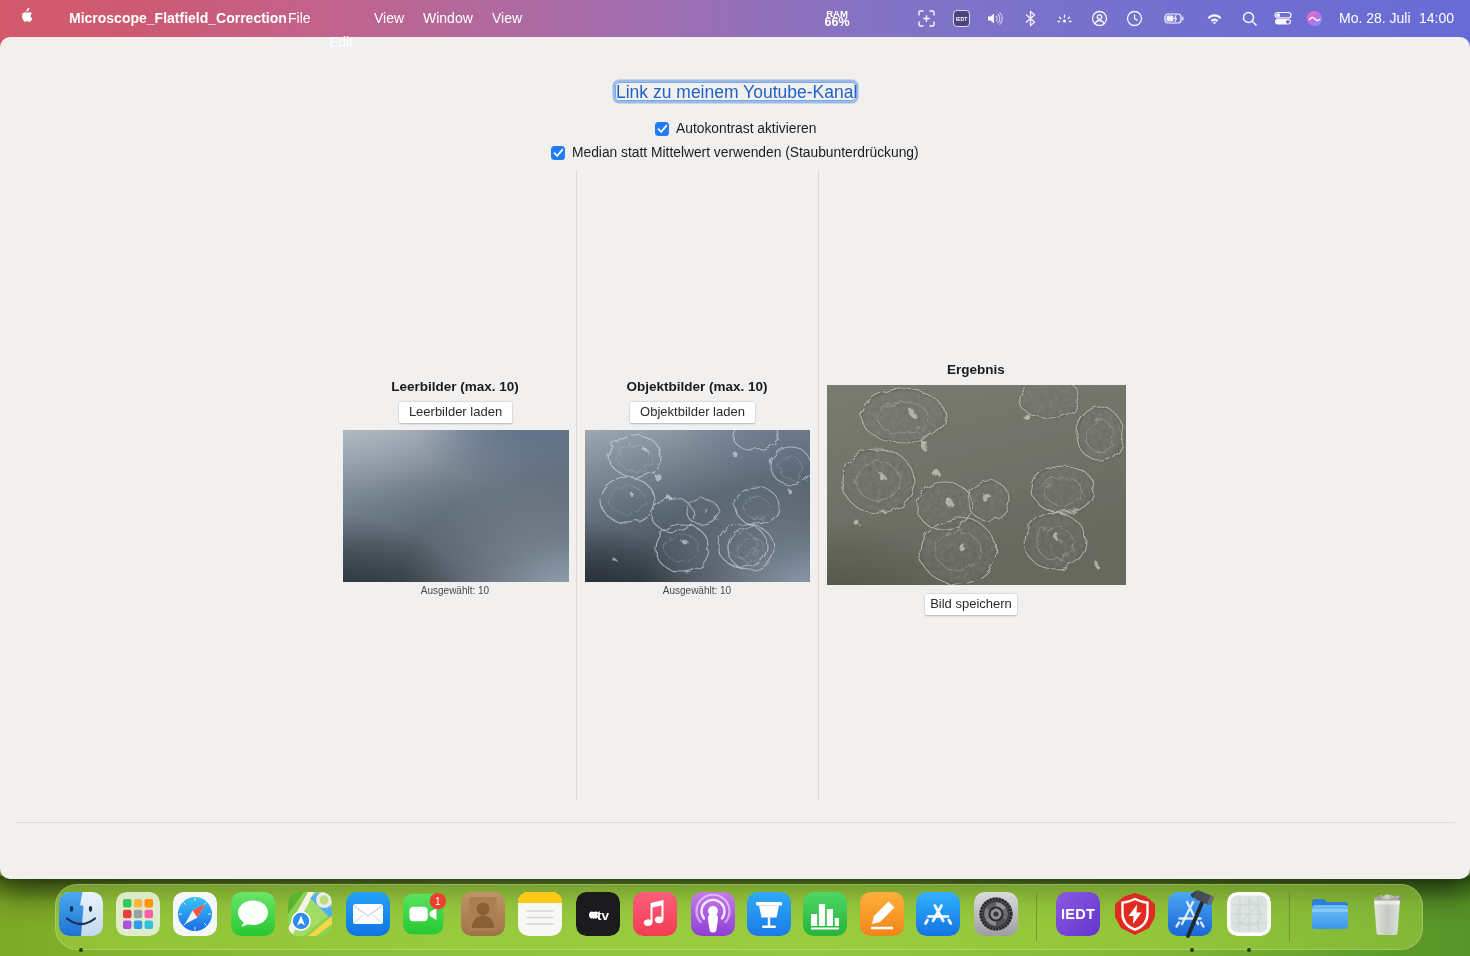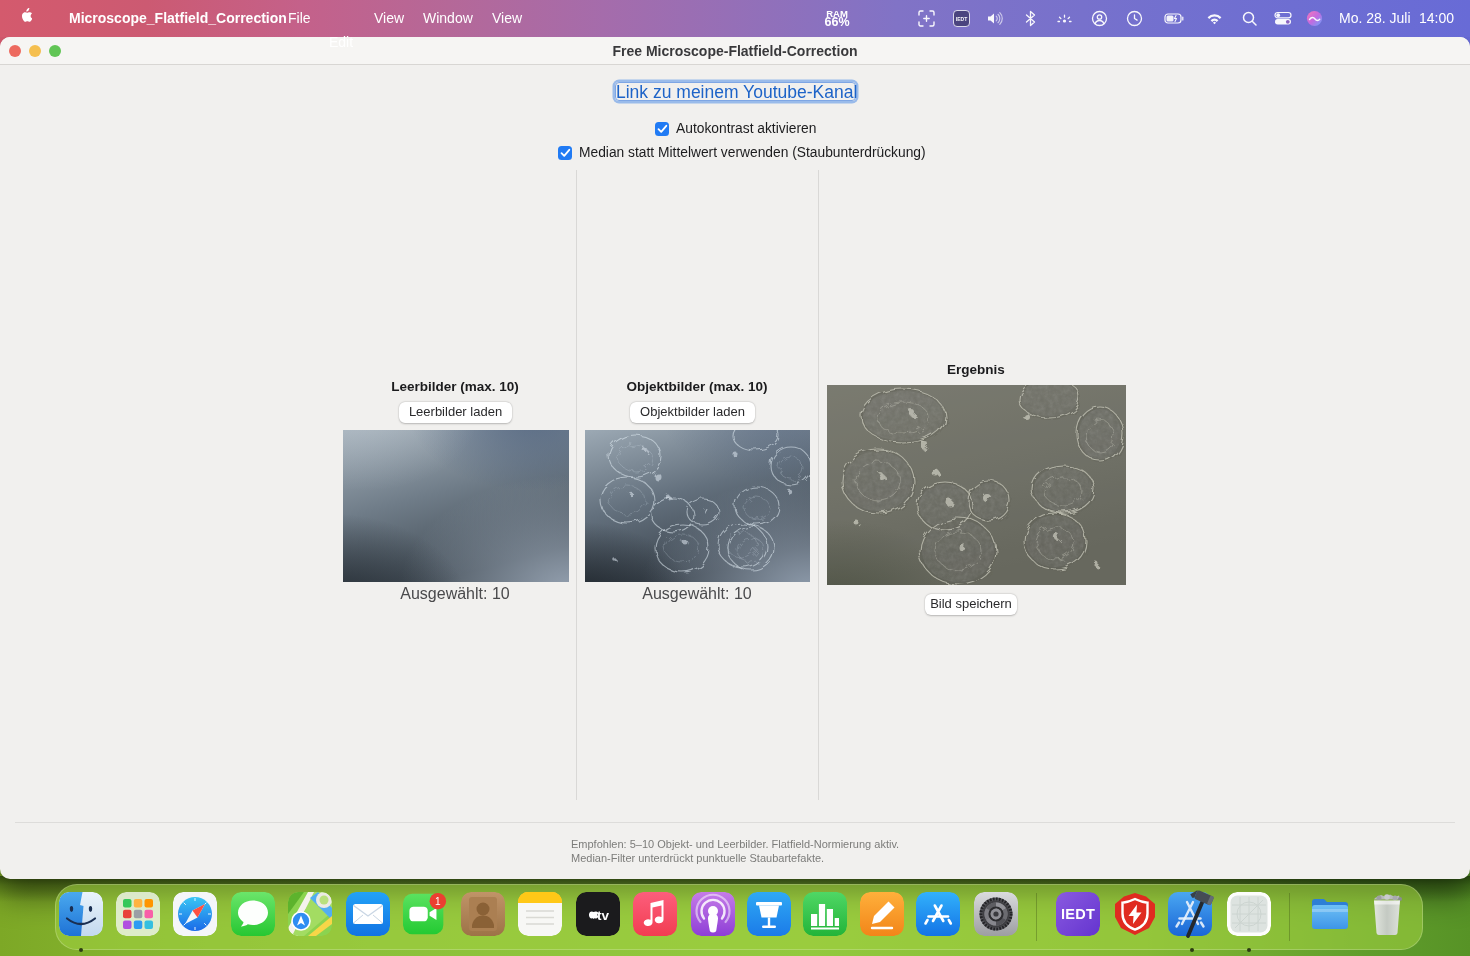--- a/index.html
+++ b/index.html
@@ -38,59 +38,53 @@
   #ylink { position:absolute; left:615px; top:44.5px; width:241px; height:19px; white-space:nowrap;
     border-radius:4px; box-shadow:0 0 0 2.5px #9abbea; border:1px solid #7ea6e4;
     color:#1d63c8; font-size:17.5px; text-align:center; line-height:18px; }
 
   
   .cbrow { position:absolute; display:flex; align-items:center; font-size:13.8px; color:#1c1c1e; }
   .cb { width:14px; height:14px; border-radius:3.5px; background:#217bf4; margin-right:7px;
     display:inline-block; position:relative; }
   .cb svg { position:absolute; left:1.5px; top:2px; }
   #cb1 { left:655px; top:84px; }
-  #cb2 { left:551px; top:108px;margin-left:7px; }
+  #cb2 { left:551px; top:108px; }
 
   
   .vdiv { position:absolute; top:133px; width:1px; height:630px; background:#d9d8d6; }
   #vd1 { left:576px; } #vd2 { left:818px; }
   #hdiv { position:absolute; left:15px; top:785px; width:1440px; height:1px; background:#dddcda; }
 
   
   .colhead { position:absolute; font-size:13.5px; font-weight:bold; color:#1b1b1d; width:300px; text-align:center; }
-  .btn { position:absolute; background:#ffffff; border-radius:6px; font-size:13px; color:#2a2a2c;
+  .btn { position:absolute; background:#ffffff; border-radius:1px; font-size:13px; color:#2a2a2c;
     text-align:center; line-height:20px; height:21px;
     box-shadow:0 0.5px 2px rgba(0,0,0,0.22), 0 0 0 0.5px rgba(0,0,0,0.06); }
-  .caption { position:absolute; font-size:16px; color:#4a4a4c; width:300px; text-align:center; }
+  .caption { position:absolute; font-size:10px; color:#4a4a4c; width:300px; text-align:center; }
   .imgbox { position:absolute; }
   .imgbox svg { display:block; }
 
   
   #footer { position:absolute; left:571px; top:801px; font-size:11px; color:#7c7c7a; line-height:13.5px; }
 
   
   #dock { position:absolute; left:55px; top:884px; width:1368px; height:66px;
     background:rgba(158,206,63,0.6); border:1px solid rgba(255,255,255,0.22); border-radius:22px; }
   .di { position:absolute; top:7px; width:44px; height:44px; border-radius:10px; }
   .dot { position:absolute; top:62.5px; width:4px; height:4px; border-radius:50%; background:#2c3c12; }
   .ddiv { position:absolute; top:8px; width:1px; height:48px; background:rgba(60,80,20,0.35); }
 </style>
 </head>
 <body>
 <div id="desktop-top"></div>
 <div id="desktop-bottom"></div>
 <div id="desktop-shadow"></div>
 
 <div id="window">
-  <div id="titlebar">
-    <div class="tl r"></div>
-      <div class="tl y"></div>
-      <div class="tl g"></div>
-    <div class="title">Free Microscope-Flatfield-Correction</div>
-  </div>
   <div id="ylink">Link zu meinem Youtube-Kanal</div>
   <div class="cbrow" id="cb1"><span class="cb">
         <svg width="11" height="10" viewBox="0 0 11 10">
           <path d="M1.5 5.2 L4.2 7.8 L9.3 1.8" stroke="#fff" stroke-width="1.8" fill="none" stroke-linecap="round" stroke-linejoin="round"></path>
         </svg>
       </span>Autokontrast aktivieren</div>
   <div class="cbrow" id="cb2"><span class="cb">
         <svg width="11" height="10" viewBox="0 0 11 10">
           <path d="M1.5 5.2 L4.2 7.8 L9.3 1.8" stroke="#fff" stroke-width="1.8" fill="none" stroke-linecap="round" stroke-linejoin="round"></path>
         </svg>
@@ -312,21 +306,20 @@
         <ellipse cx="273" cy="49" rx="21" ry="25"></ellipse>
         <ellipse cx="236" cy="104" rx="29" ry="22"></ellipse>
         <ellipse cx="228" cy="156" rx="29" ry="26"></ellipse>
       </g>
     </mask>
     <rect width="299" height="200" filter="url(#noisef)" mask="url(#cm3)" opacity="0.18"></rect>
   </svg>
     </div>
   <div class="btn" style="left:925px; top:557px; width:92px;">Bild speichern</div>
 
-  <div id="footer">Empfohlen: 5–10 Objekt- und Leerbilder. Flatfield-Normierung aktiv.<br>Median-Filter unterdrückt punktuelle Staubartefakte.</div>
 </div>
 
 <div id="menubar">
   <svg class="apple" viewBox="0 0 16 19" fill="#fff">
       <path d="M10.9 3.1c.7-.85 1.2-2 1.05-3.1-1 .06-2.2.68-2.9 1.5C8.4 2.25 7.85 3.4 8 4.5c1.1.1 2.2-.55 2.9-1.4zM13.6 10.1c0-2.1 1.7-3.1 1.8-3.15-1-1.4-2.5-1.6-3-1.63-1.3-.13-2.5.75-3.1.75-.64 0-1.64-.73-2.7-.7-1.4.02-2.66.8-3.37 2.03-1.44 2.5-.37 6.2 1.03 8.23.68 1 1.5 2.1 2.55 2.06 1.03-.04 1.42-.66 2.66-.66 1.24 0 1.6.66 2.68.64 1.1-.02 1.8-1 2.48-2 .78-1.15 1.1-2.26 1.12-2.32-.03-.01-2.14-.83-2.15-3.25z"></path>
     </svg>
   <span class="mi" style="left:54px; font-weight:bold;margin-left:15px;">Microscope_Flatfield_Correction</span>
   <span class="mi" style="left:288px;">File</span>
   <span class="mi" style="left:329px;margin-top:24px;">Edit</span>
   <span class="mi" style="left:374px;">View</span>

